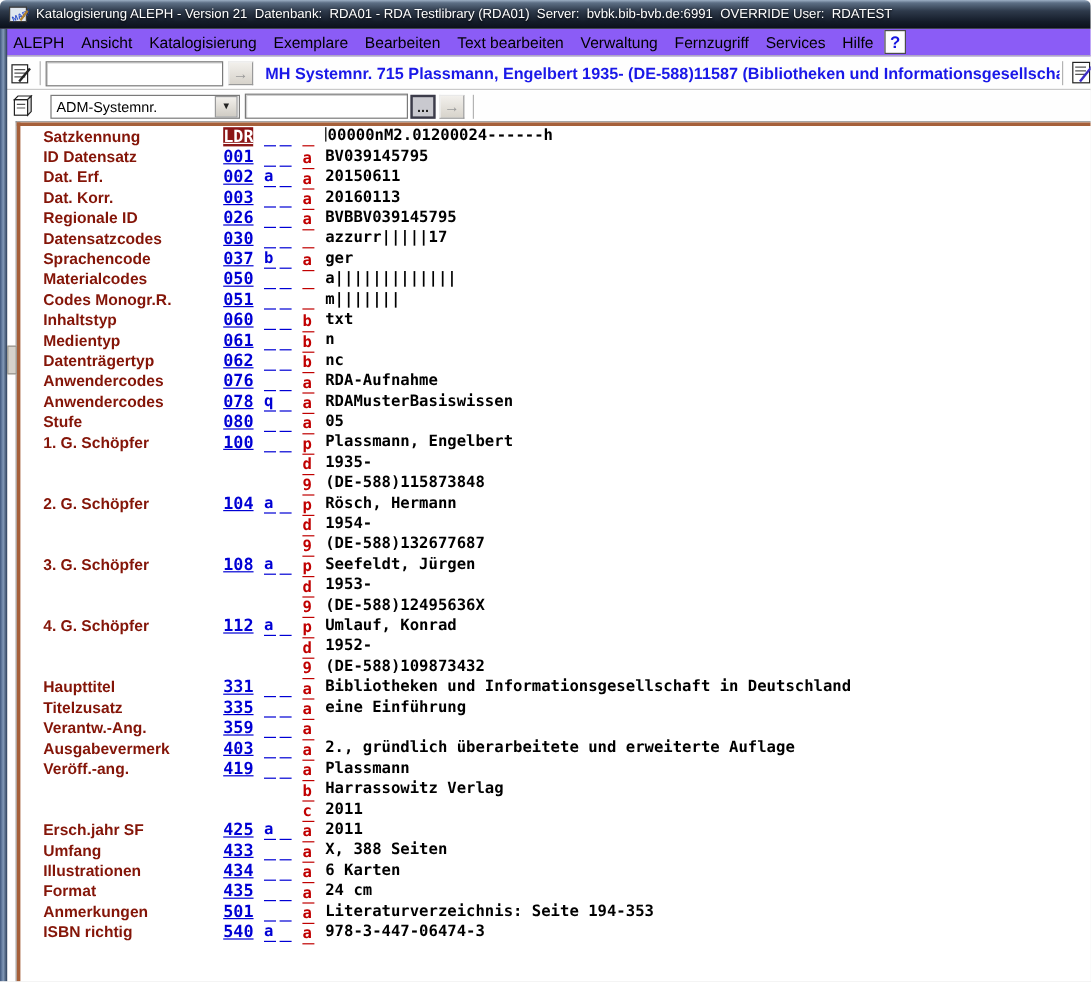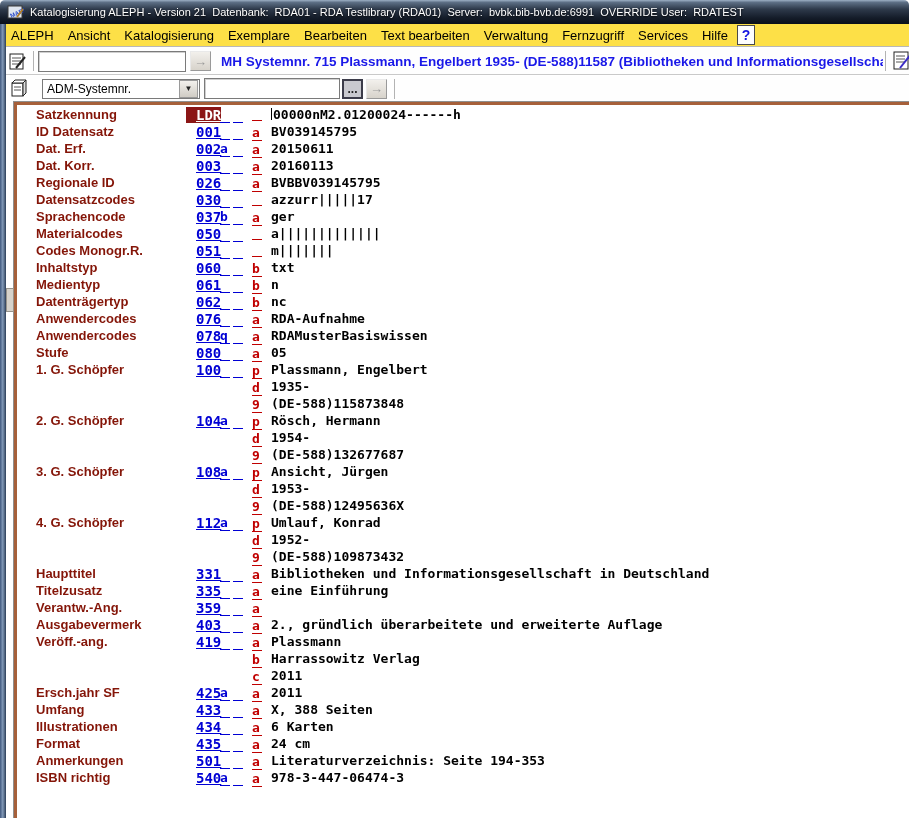--- a/index.html
+++ b/index.html
@@ -7,21 +7,21 @@
           font-family:"Liberation Sans",sans-serif;-webkit-font-smoothing:antialiased;}
 
   
   .titlebar{position:absolute;left:0;top:0;width:909px;height:24px;z-index:7;
     background:linear-gradient(180deg,#9db0c5 0%,#5d6f85 10%,#2e3a4b 38%,#141c29 75%,#0a101a 100%);
     border-radius:5px 5px 0 0;display:flex;align-items:center;}
   .winicon{margin:0 6px 0 7px;display:inline-flex;}
   .title{color:#fff;font-size:11px;white-space:pre;text-shadow:0 1px 2px #000;}
 
   
-  .menubar{position:absolute;left:0;top:24px;width:909px;height:23px;background:#fde047;
+  .menubar{position:absolute;left:0;top:24px;width:909px;height:23px;background:#8b5cf6;
     border-bottom:1px solid #b8b8b8;display:flex;align-items:center;padding-left:4px;box-sizing:border-box;}
   .mitem{font-size:13px;color:#000;padding:2px 7px;cursor:default;}
   .helpbox{width:16px;height:18px;border:1px solid #4a4a4a;background:#fdfdfd;color:#1414e0;
     font-weight:bold;font-size:14px;text-align:center;line-height:18px;margin-left:2px;}
 
   
   .toolbar{position:absolute;left:0;width:909px;background:#fefefe;display:flex;align-items:center;box-sizing:border-box;}
   .tb1{top:48px;height:27px;border-bottom:1px solid #c9c9c9;}
   .tb2{top:76px;height:25px;}
   .tbicon{display:inline-flex;}
@@ -47,24 +47,24 @@
     background:linear-gradient(90deg,#40587e,#8299b7 45%,#2c3e58);}
   .grip{position:absolute;left:6px;top:288px;width:8px;height:24px;z-index:6;
     background:#d6d2ca;border:1px solid #97938b;box-sizing:border-box;}
 
   
   .panel-outer{position:absolute;left:13px;top:101px;width:896px;height:717px;
     border-top:1px solid #8f8f8f;border-left:1px solid #8f8f8f;box-sizing:border-box;}
   .panel{width:100%;height:100%;border-top:3px solid #a6603a;border-left:3px solid #a6603a;
     background:#fff;box-sizing:border-box;}
   .rows{padding:1px 0 0 19px;}
-  .rrow{display:flex;height:17px;align-items:center;}
+  .rrow{display:flex;height:17px;align-items:flex-start;}
   .rlabel{width:150px;font-weight:bold;font-size:13px;color:#841508;line-height:16px;white-space:pre;}
   .rtag{width:34px;font:bold 14px "DejaVu Sans Mono",monospace;color:#0000d4;line-height:16px;}
-  .tagtext{text-decoration:underline;padding-left:10px;}
+  .tagtext{text-decoration:underline;}
   .tagtext.selected{background:#8b1616;color:#fff;}
   .rind{width:27px;margin-right:5px;display:flex;gap:3px;}
   .slot{display:inline-block;font:bold 13px "DejaVu Sans Mono",monospace;height:15px;line-height:15px;}
   .bslot{width:10px;border-bottom:1px solid #0000d4;color:#0000d4;}
   .rslot{width:10px;border-bottom:1px solid #c00000;color:#c00000;}
   .rsub{width:10px;margin-right:9px;}
   .rvalue{font:bold 13px "DejaVu Sans Mono",monospace;color:#000;white-space:pre;line-height:16px;}
   .caret{display:inline-block;width:1px;height:12px;background:#000;margin-right:1px;vertical-align:-1px;}
 </style>
 </head>
@@ -354,21 +354,21 @@
             <span class="rvalue">(DE-588)132677687</span>
           </div>
           <div class="rrow">
             <span class="rlabel">3. G. Schöpfer</span>
             <span class="rtag"><span class="tagtext">108</span></span>
             <span class="rind">
               <span class="slot bslot">a</span>
               <span class="slot bslot"></span>
             </span>
             <span class="rsub"><span class="slot rslot">p</span></span>
-            <span class="rvalue">Ansicht, Jürgen</span>
+            <span class="rvalue">Seefeldt, Jürgen</span>
           </div>
           <div class="rrow">
             <span class="rlabel"></span>
             <span class="rtag"></span>
             <span class="rind"></span>
             <span class="rsub"><span class="slot rslot">d</span></span>
             <span class="rvalue">1953-</span>
           </div>
           <div class="rrow">
             <span class="rlabel"></span>

